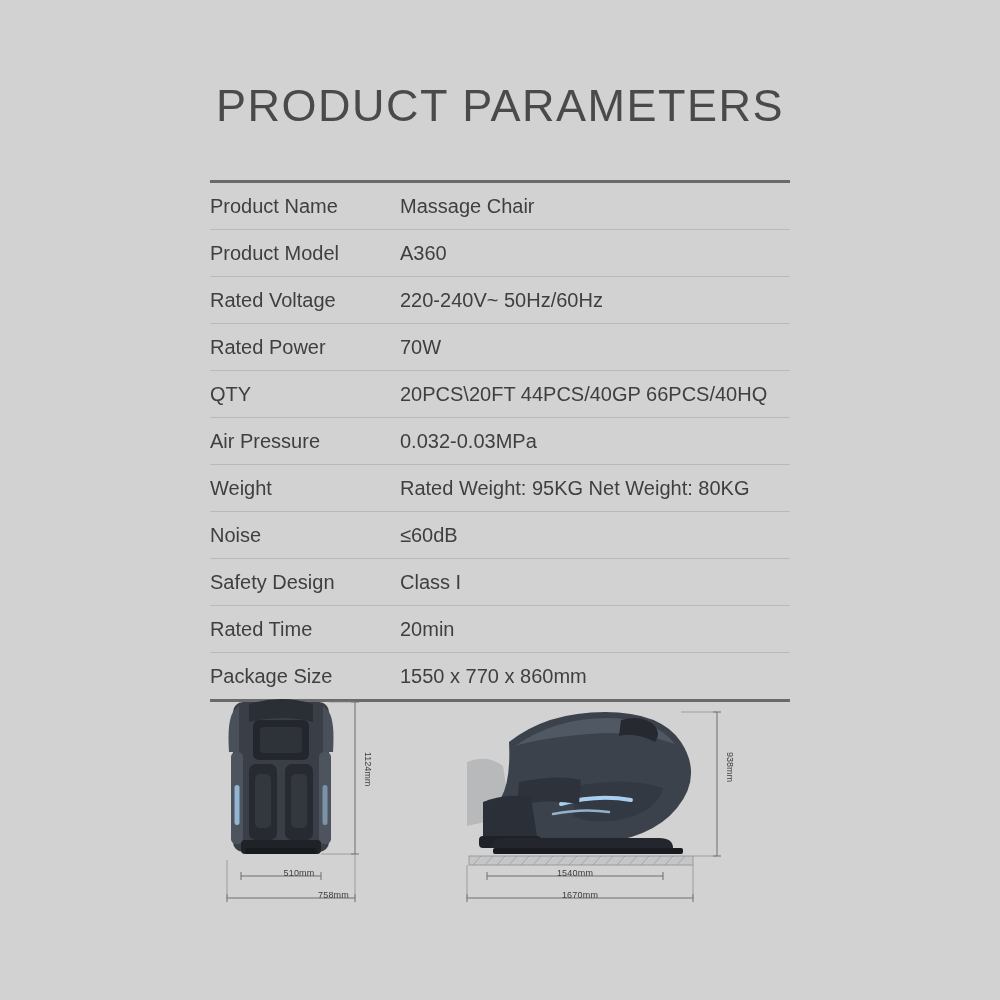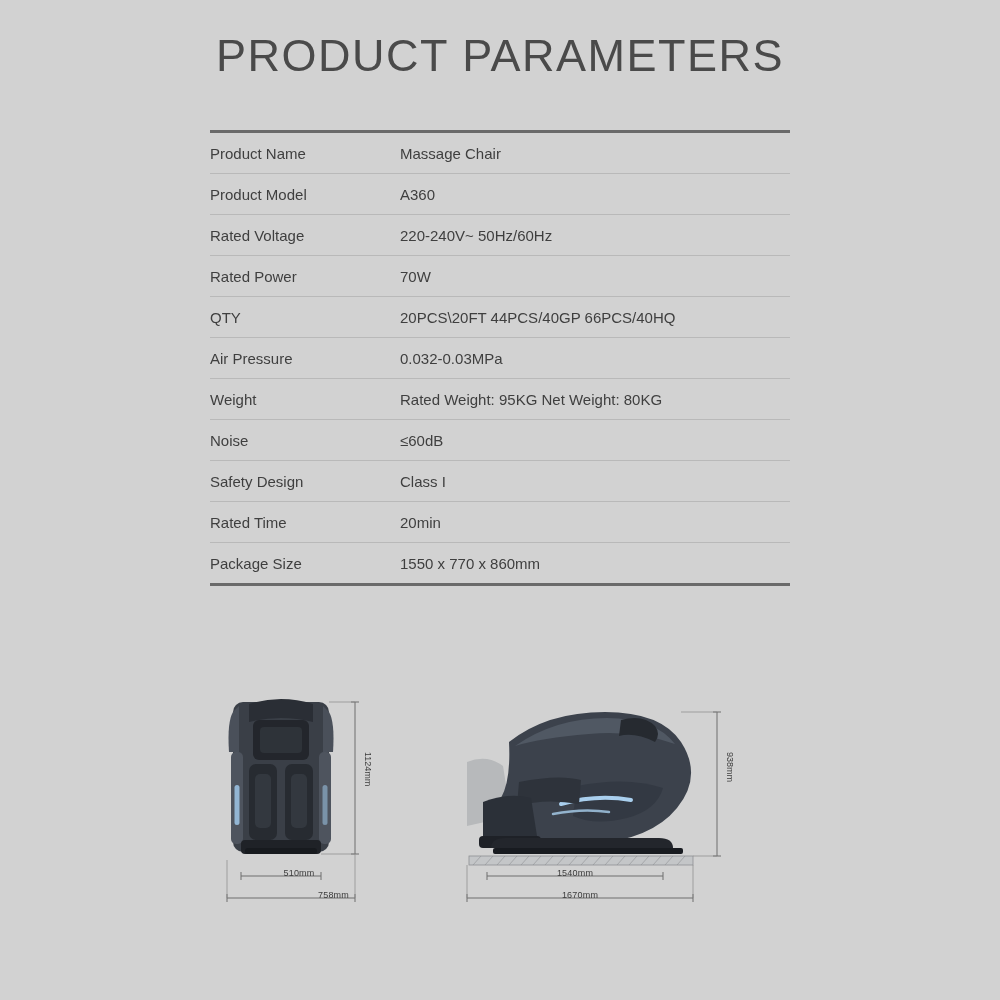--- a/index.html
+++ b/index.html
@@ -19,21 +19,21 @@
     position: relative;
     width: 1000px;
     height: 1000px;
   }
   .title {
     text-align: center;
     font-size: 45px;
     letter-spacing: 1.5px;
     color: #4a4a4a;
     font-weight: 400;
-    padding-top: 30px;
+    padding-top: 80px;
     font-family: "Liberation Sans", sans-serif;
   }
   .spec-wrap {
     width: 580px;
     margin: 48px auto 0 auto;
   }
   .rule-top {
     height: 3px;
     background: #6a6a6a;
     margin-bottom: 0;
@@ -51,21 +51,21 @@
   table.spec tr {
     border-bottom: 1px solid #b9b9b9;
   }
   table.spec tr:last-child {
     border-bottom: none;
   }
   table.spec td {
     padding: 12px 0 11px 0;
     vertical-align: middle;
     color: #3f3f3f;
-    font-size: 15px;
+    font-size: 20px;
   }
   td.k {
     width: 190px;
     padding-left: 26px;
   }
   td.v {
     padding-left: 6px;
   }
   .dims {
     position: absolute;

